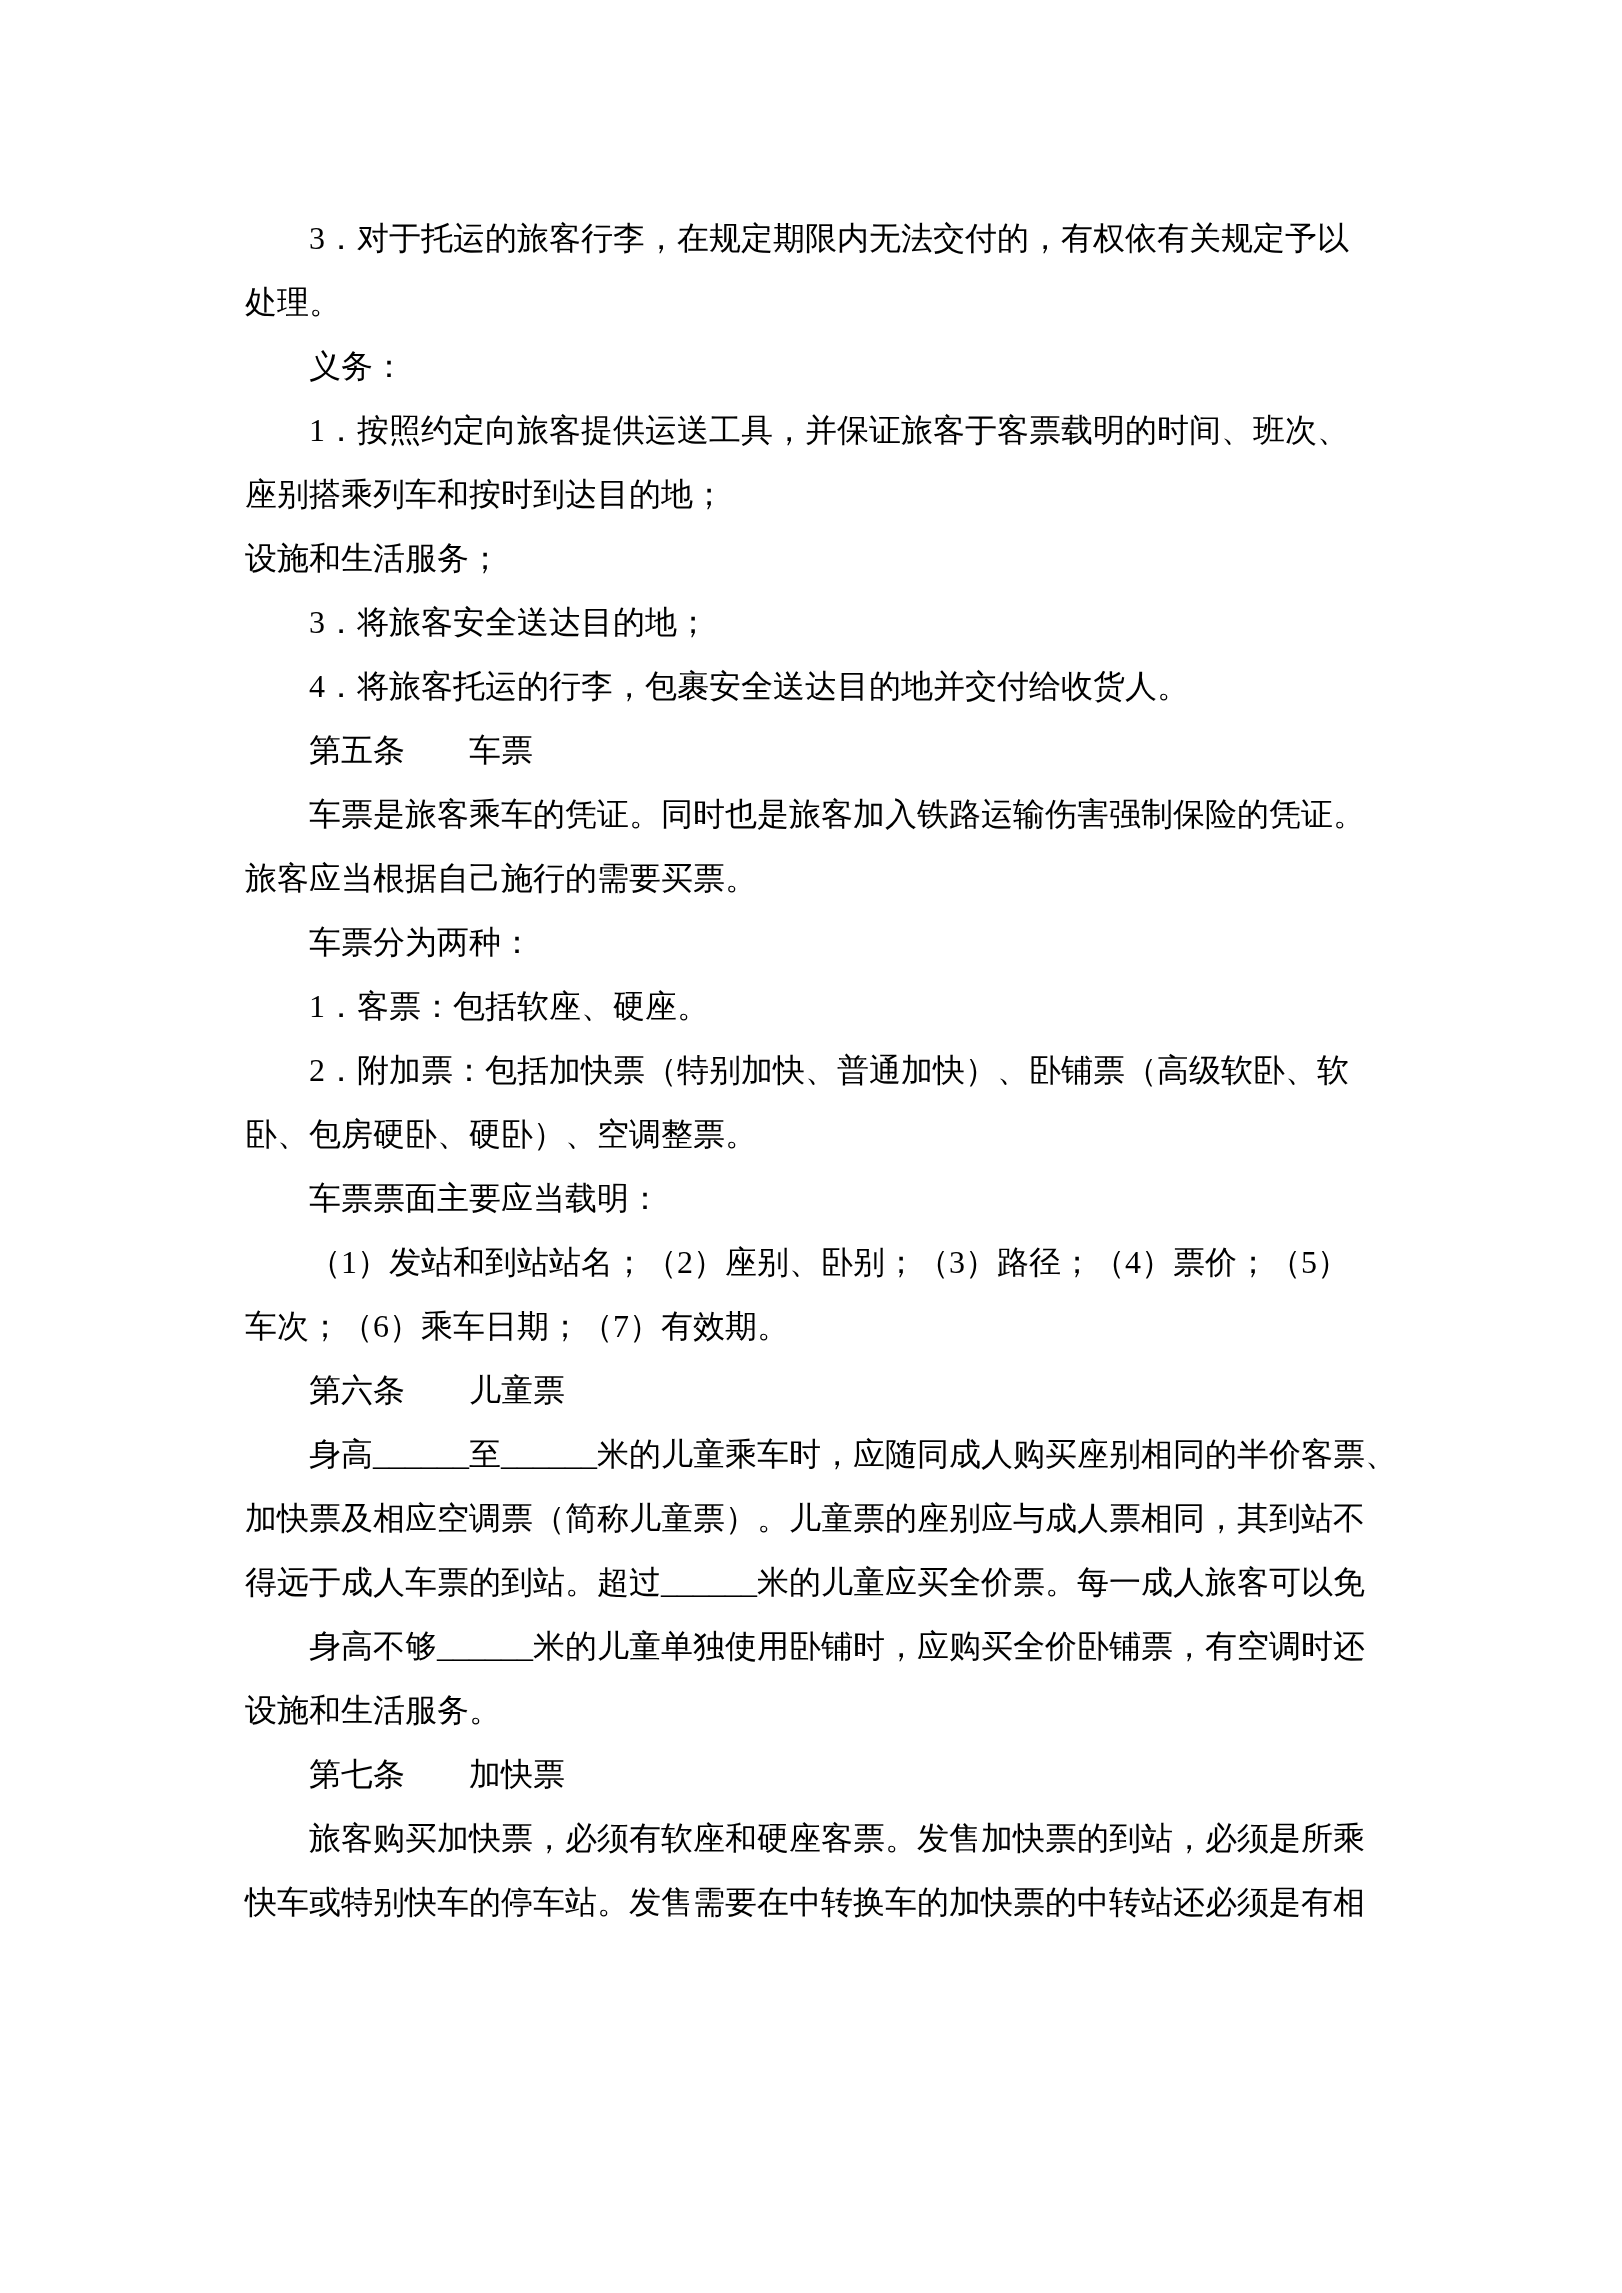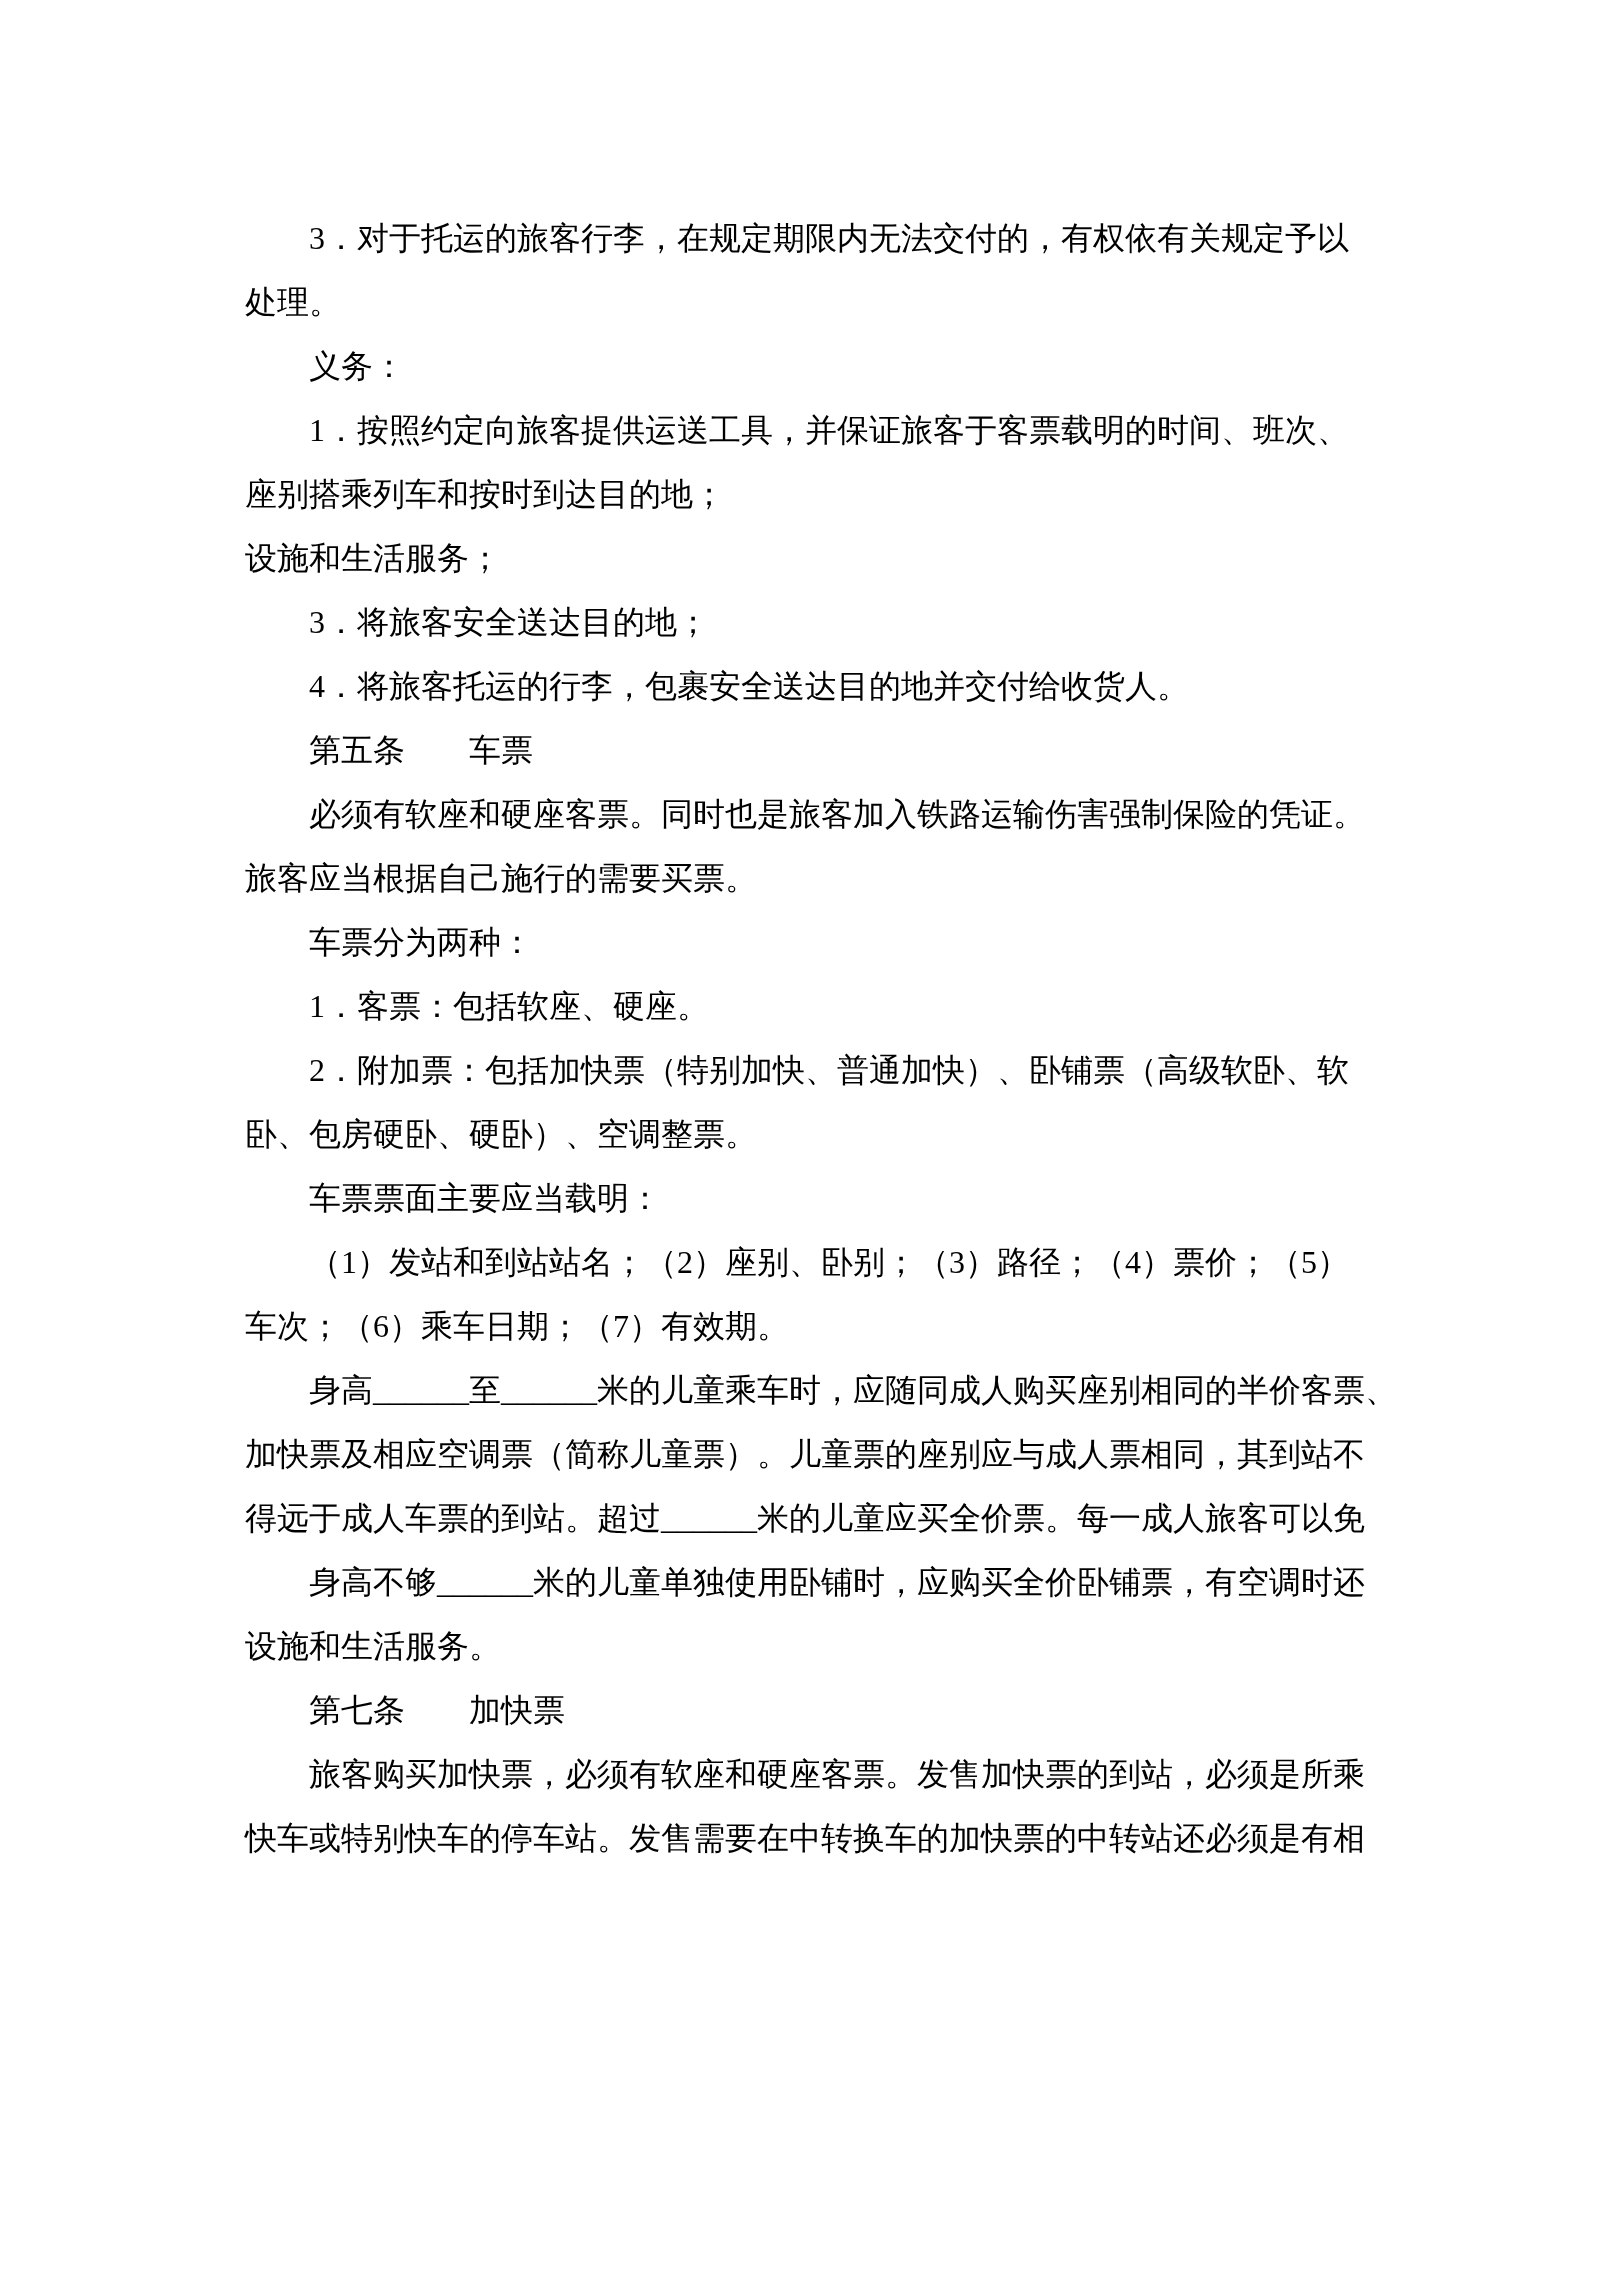--- a/index.html
+++ b/index.html
@@ -46,29 +46,30 @@
   <div class="doc-body">
       <div class="line indent">3．对于托运的旅客行李，在规定期限内无法交付的，有权依有关规定予以</div>
       <div class="line">处理。</div>
       <div class="line indent">义务：</div>
       <div class="line indent">1．按照约定向旅客提供运送工具，并保证旅客于客票载明的时间、班次、</div>
       <div class="line">座别搭乘列车和按时到达目的地；</div>
       <div class="line">设施和生活服务；</div>
       <div class="line indent">3．将旅客安全送达目的地；</div>
       <div class="line indent">4．将旅客托运的行李，包裹安全送达目的地并交付给收货人。</div>
       <div class="line indent">第五条　　车票</div>
-      <div class="line indent">必须有软座和硬座客票。同时也是旅客加入铁路运输伤害强制保险的凭证。</div>
+      <div class="line indent">车票是旅客乘车的凭证。同时也是旅客加入铁路运输伤害强制保险的凭证。</div>
       <div class="line">旅客应当根据自己施行的需要买票。</div>
       <div class="line indent">车票分为两种：</div>
       <div class="line indent">1．客票：包括软座、硬座。</div>
       <div class="line indent">2．附加票：包括加快票（特别加快、普通加快）、卧铺票（高级软卧、软</div>
       <div class="line">卧、包房硬卧、硬卧）、空调整票。</div>
       <div class="line indent">车票票面主要应当载明：</div>
       <div class="line indent">（1）发站和到站站名；（2）座别、卧别；（3）路径；（4）票价；（5）</div>
       <div class="line">车次；（6）乘车日期；（7）有效期。</div>
+      <div class="line indent">第六条　　儿童票</div>
       <div class="line indent">身高______至______米的儿童乘车时，应随同成人购买座别相同的半价客票、</div>
       <div class="line">加快票及相应空调票（简称儿童票）。儿童票的座别应与成人票相同，其到站不</div>
       <div class="line">得远于成人车票的到站。超过______米的儿童应买全价票。每一成人旅客可以免</div>
       <div class="line indent">身高不够______米的儿童单独使用卧铺时，应购买全价卧铺票，有空调时还</div>
       <div class="line">设施和生活服务。</div>
       <div class="line indent">第七条　　加快票</div>
       <div class="line indent">旅客购买加快票，必须有软座和硬座客票。发售加快票的到站，必须是所乘</div>
       <div class="line">快车或特别快车的停车站。发售需要在中转换车的加快票的中转站还必须是有相</div>
     </div>
 </div>

